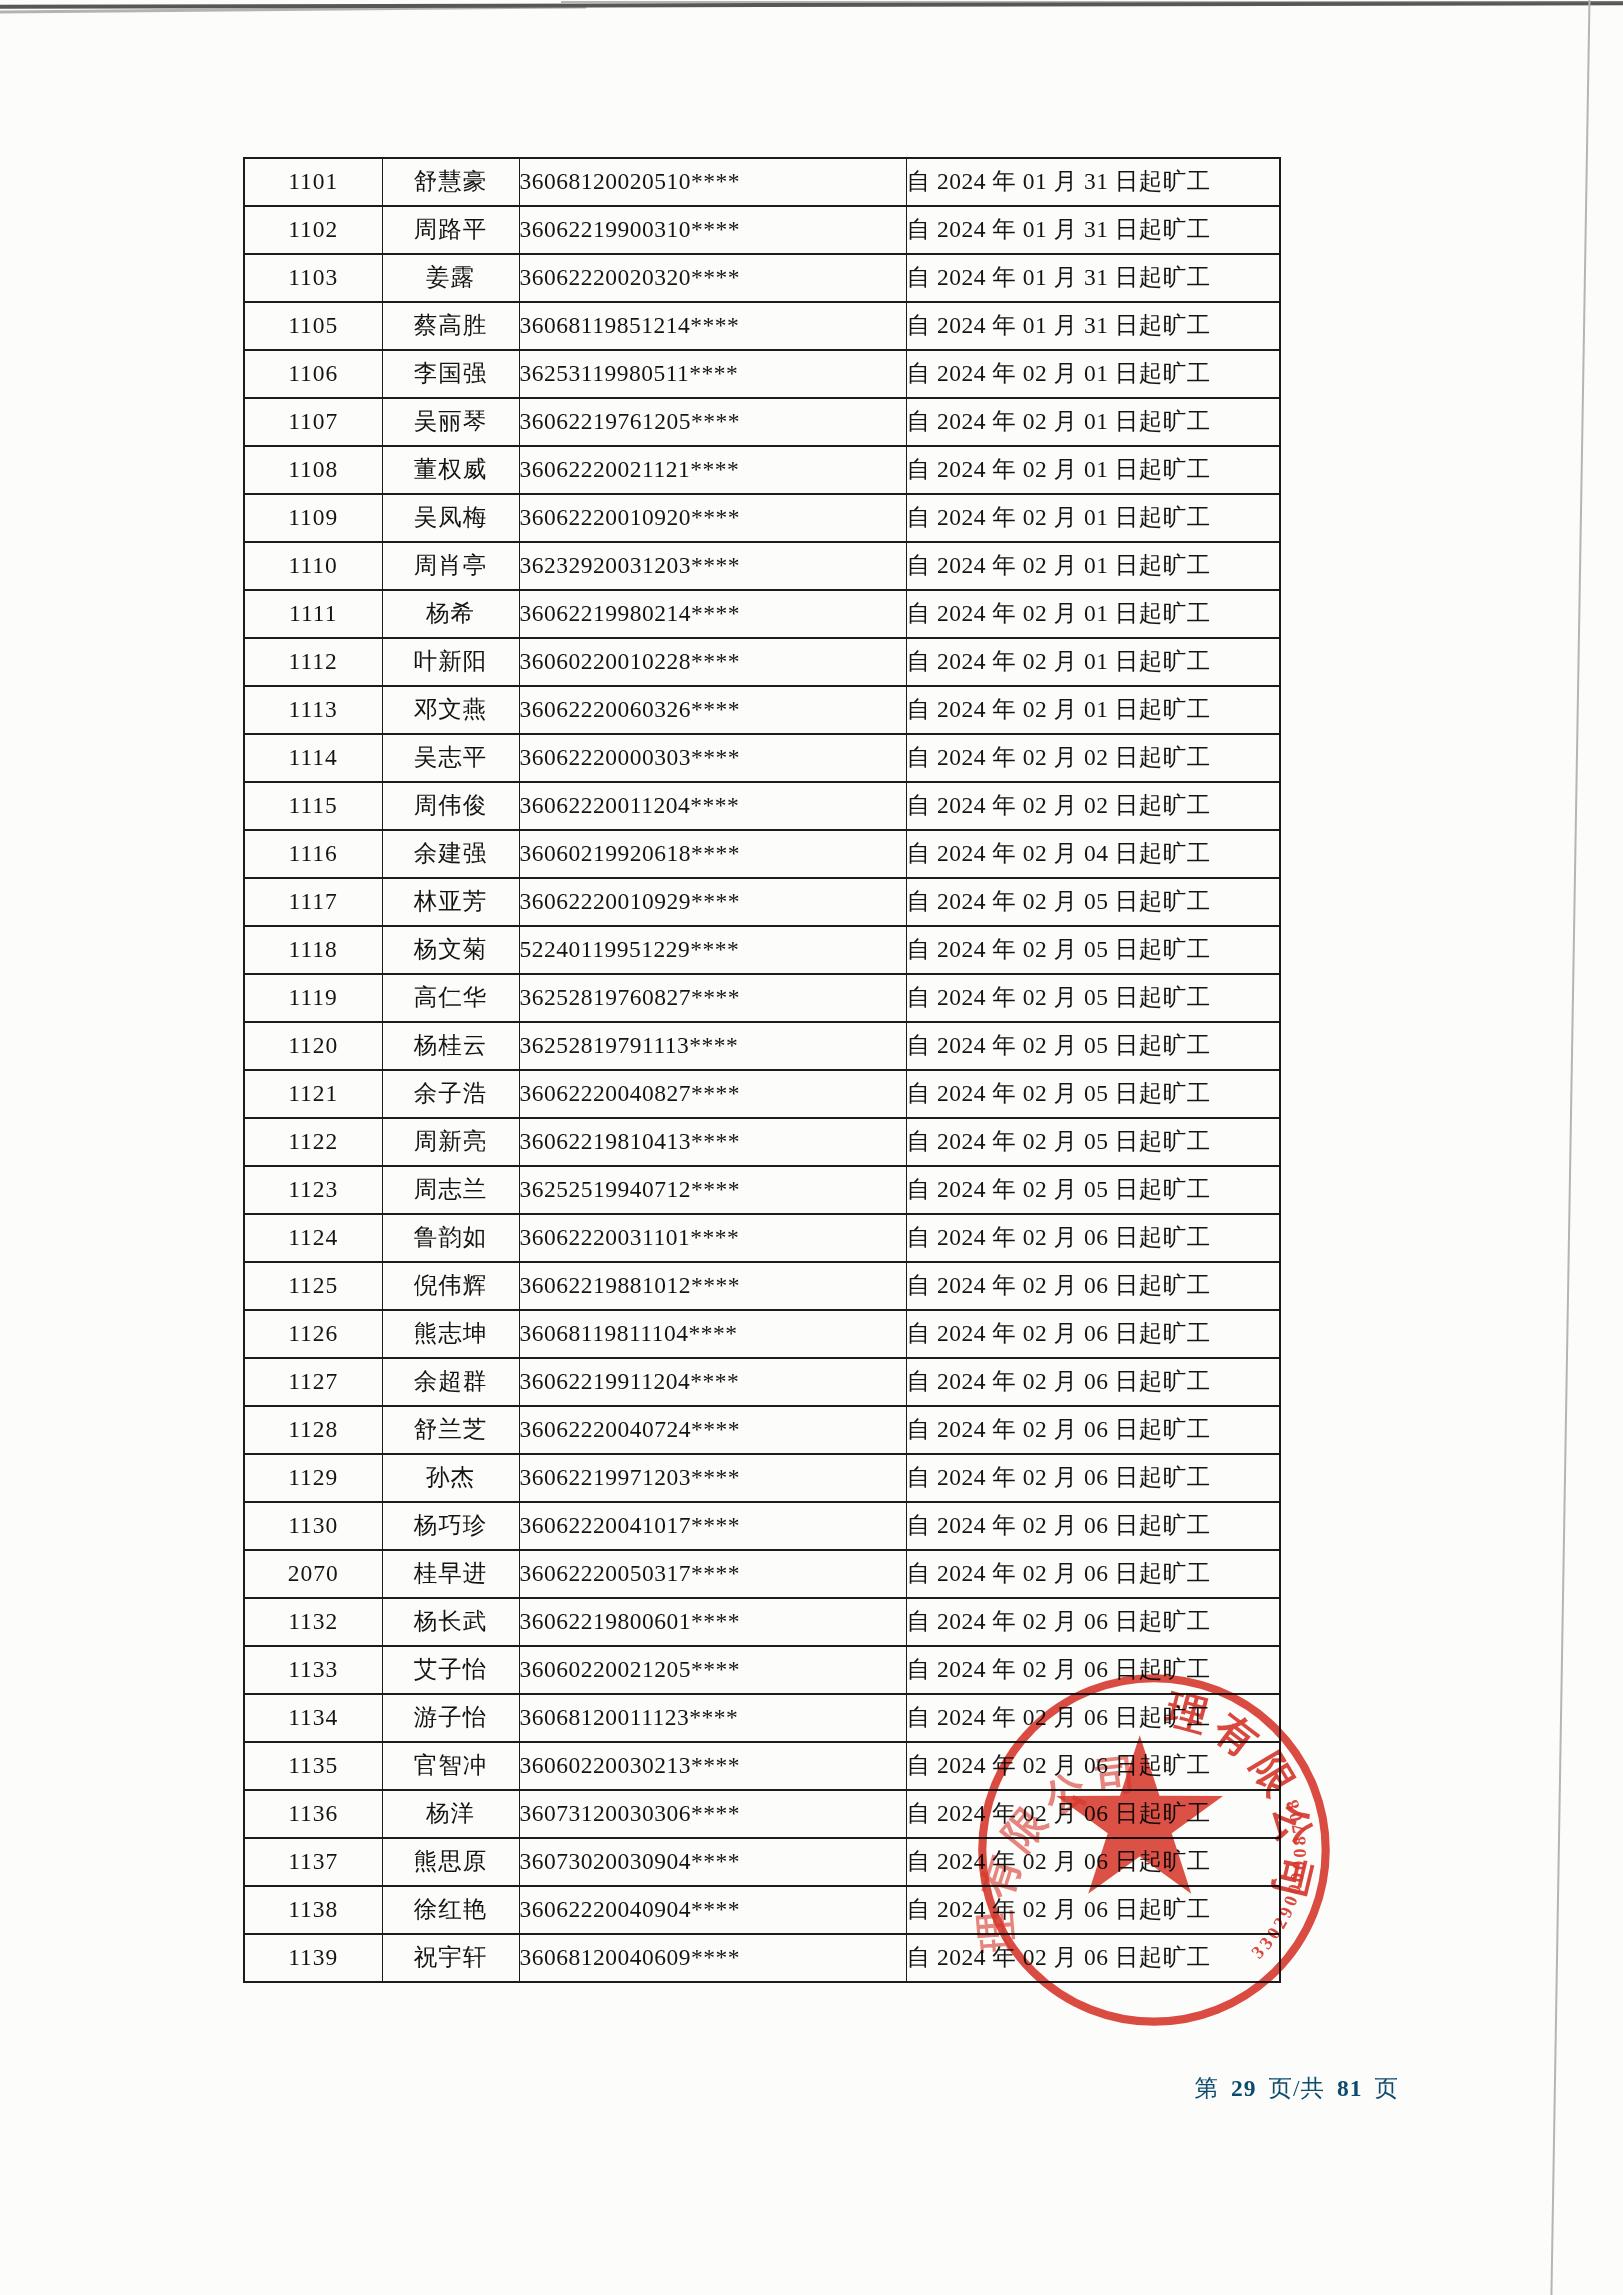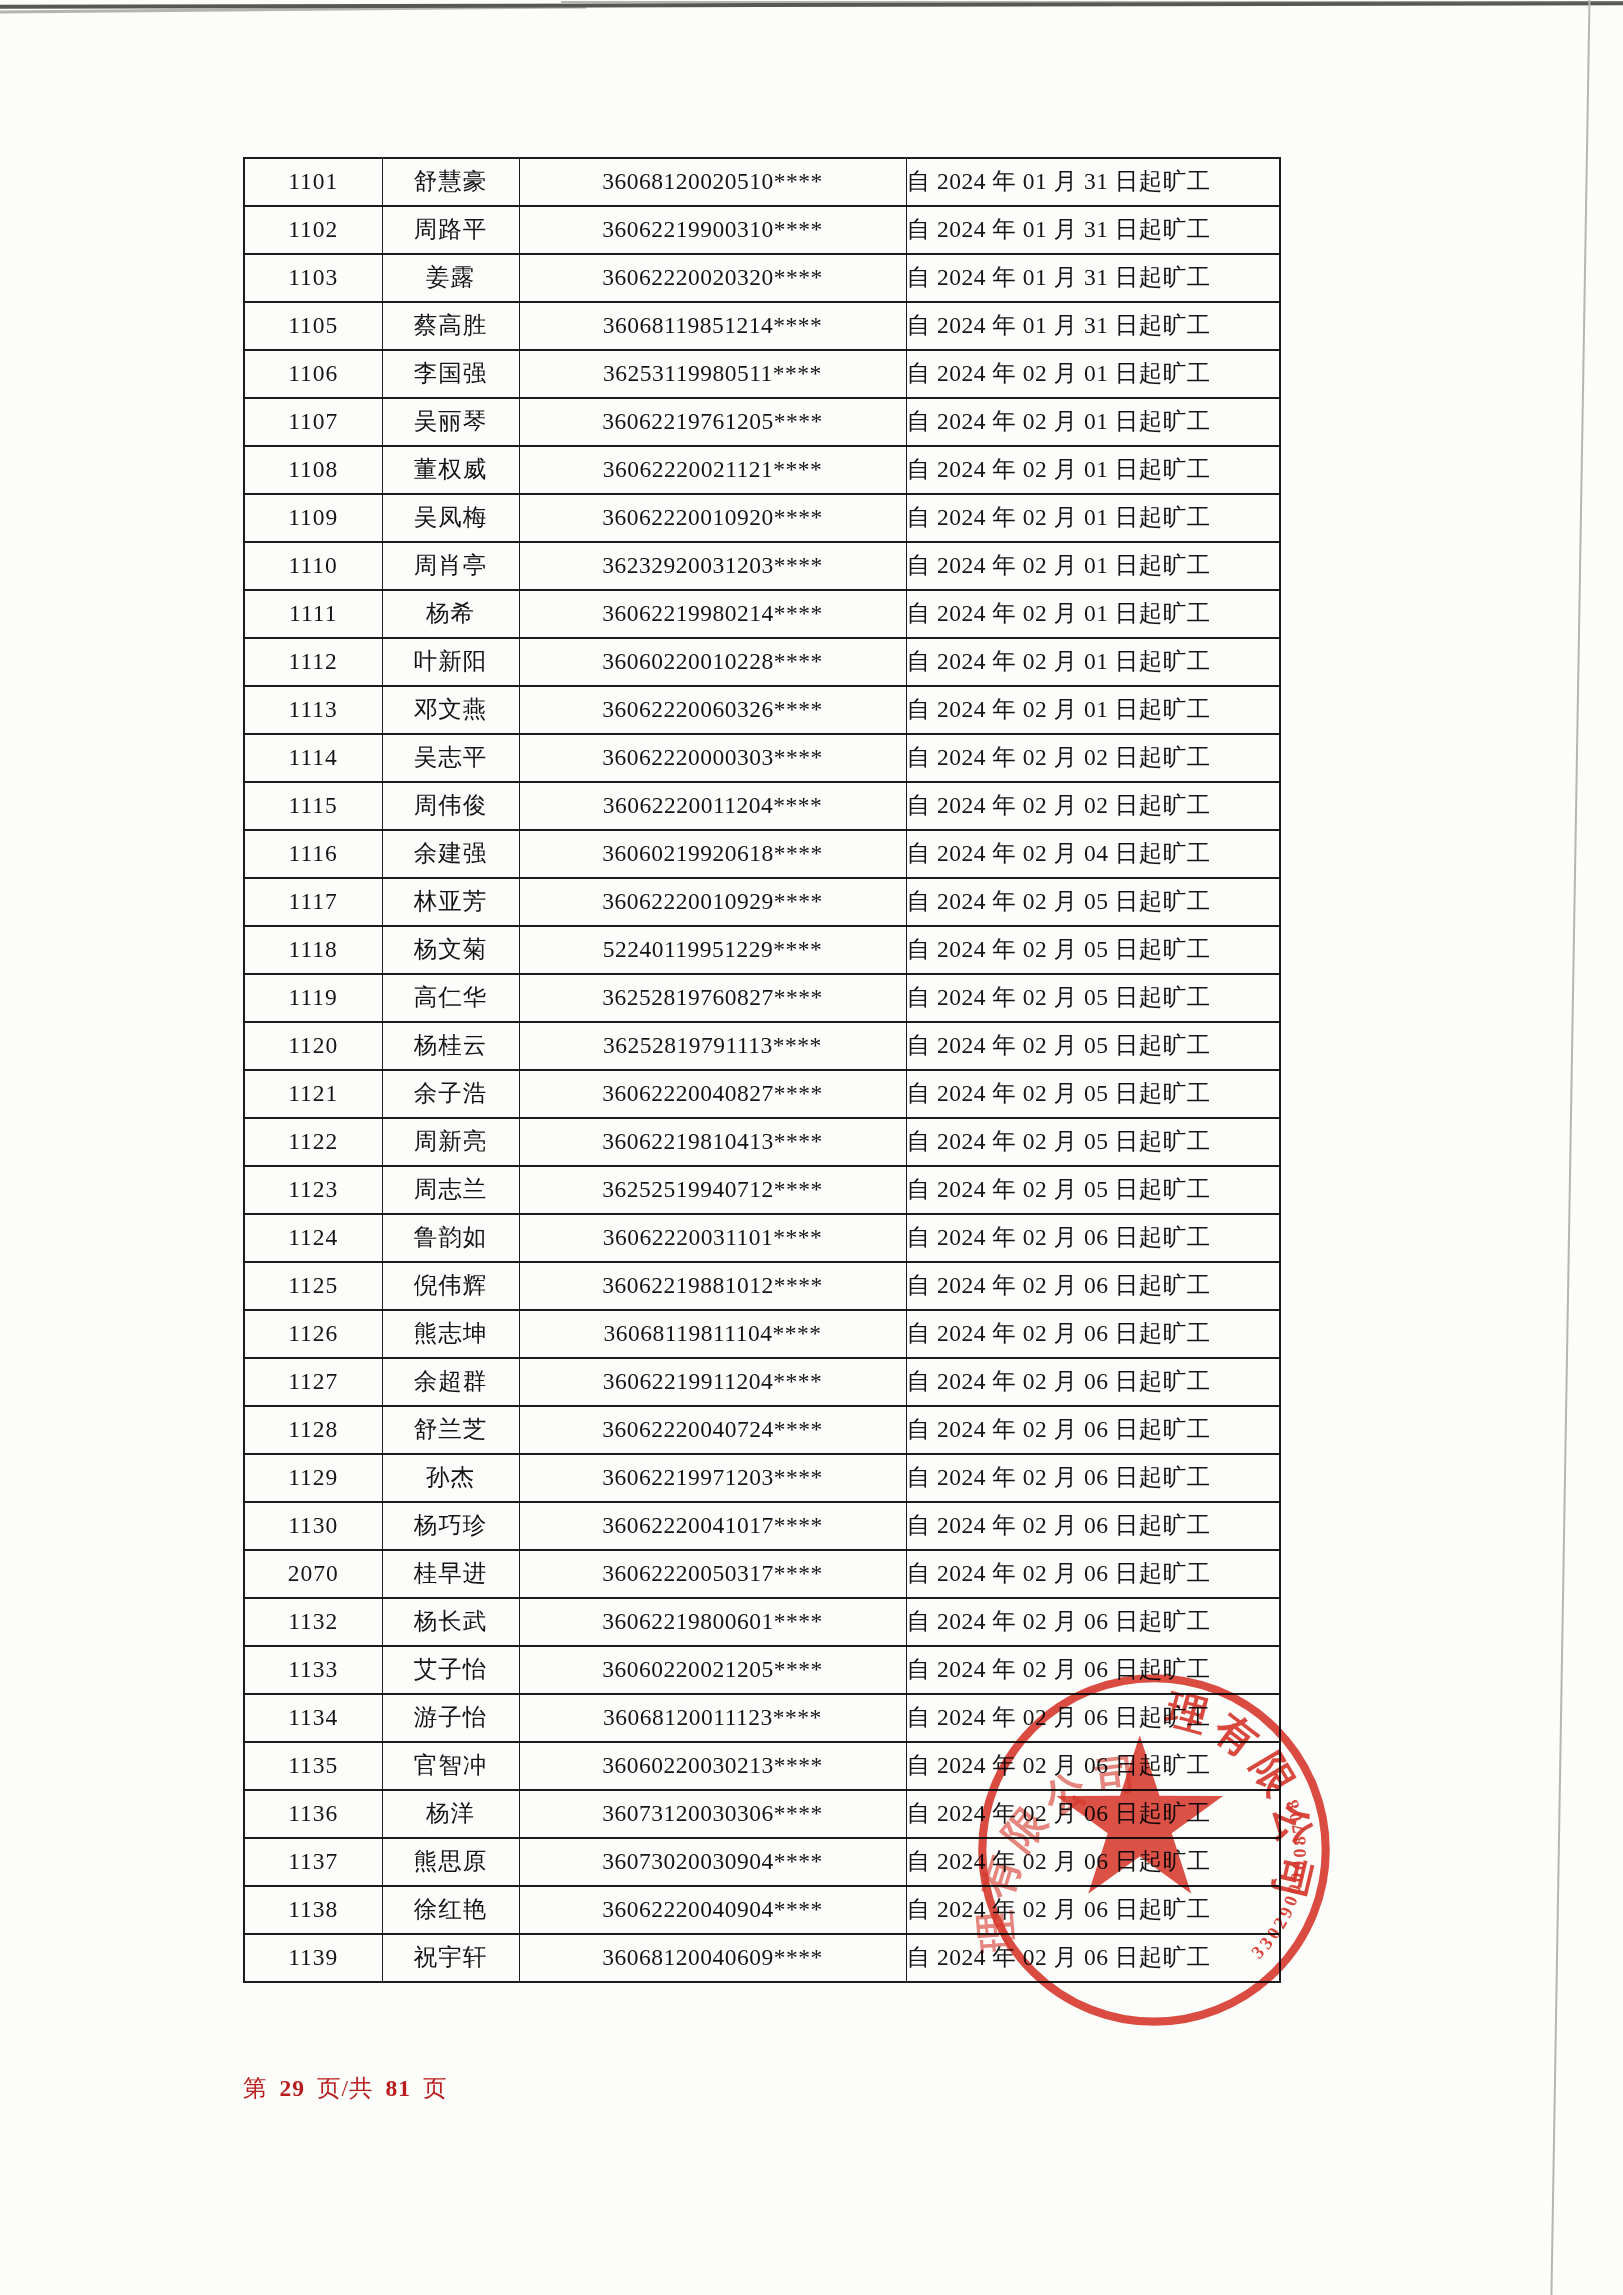--- a/index.html
+++ b/index.html
@@ -34,26 +34,26 @@
     vertical-align:middle;
     color:#141414;
   }
   table.roster tr{height:48px;}
   col.w-no{width:138px;}
   col.w-name{width:137px;}
   col.w-id{width:387px;}
   col.w-status{width:374px;}
   td.c-no{text-align:center;font-size:24.5px;letter-spacing:1px;margin-top:23px;}
   td.c-name{text-align:center;letter-spacing:1px;margin-left:30px;}
-  td.c-id{text-align:center;font-size:24.5px;letter-spacing:0.5px;}
+  td.c-id{font-size:24.5px;letter-spacing:0.5px;}
   td.c-status{text-align:left;padding-left:13.3px;letter-spacing:0.5px;margin-left:45px;}
   
   .footer{
     position:absolute;left:243px;top:2072px;width:1156px;
-    text-align:left;font-size:23.5px;letter-spacing:1px;color:#b91c1c;
+    text-align:right;font-size:23.5px;letter-spacing:1px;color:#0c4a6e;
   }
   .footer b{font-weight:bold;margin:0 5.1px;}
   
   .stamp{
     position:absolute;left:968px;top:1664px;width:374px;height:374px;
     mix-blend-mode:multiply;
     pointer-events:none;
   }
   .stamp .ring{fill:none;stroke:#d93a2e;stroke-width:16;opacity:.9;}
   .stamp .star{fill:#d93a2e;opacity:.88;}

